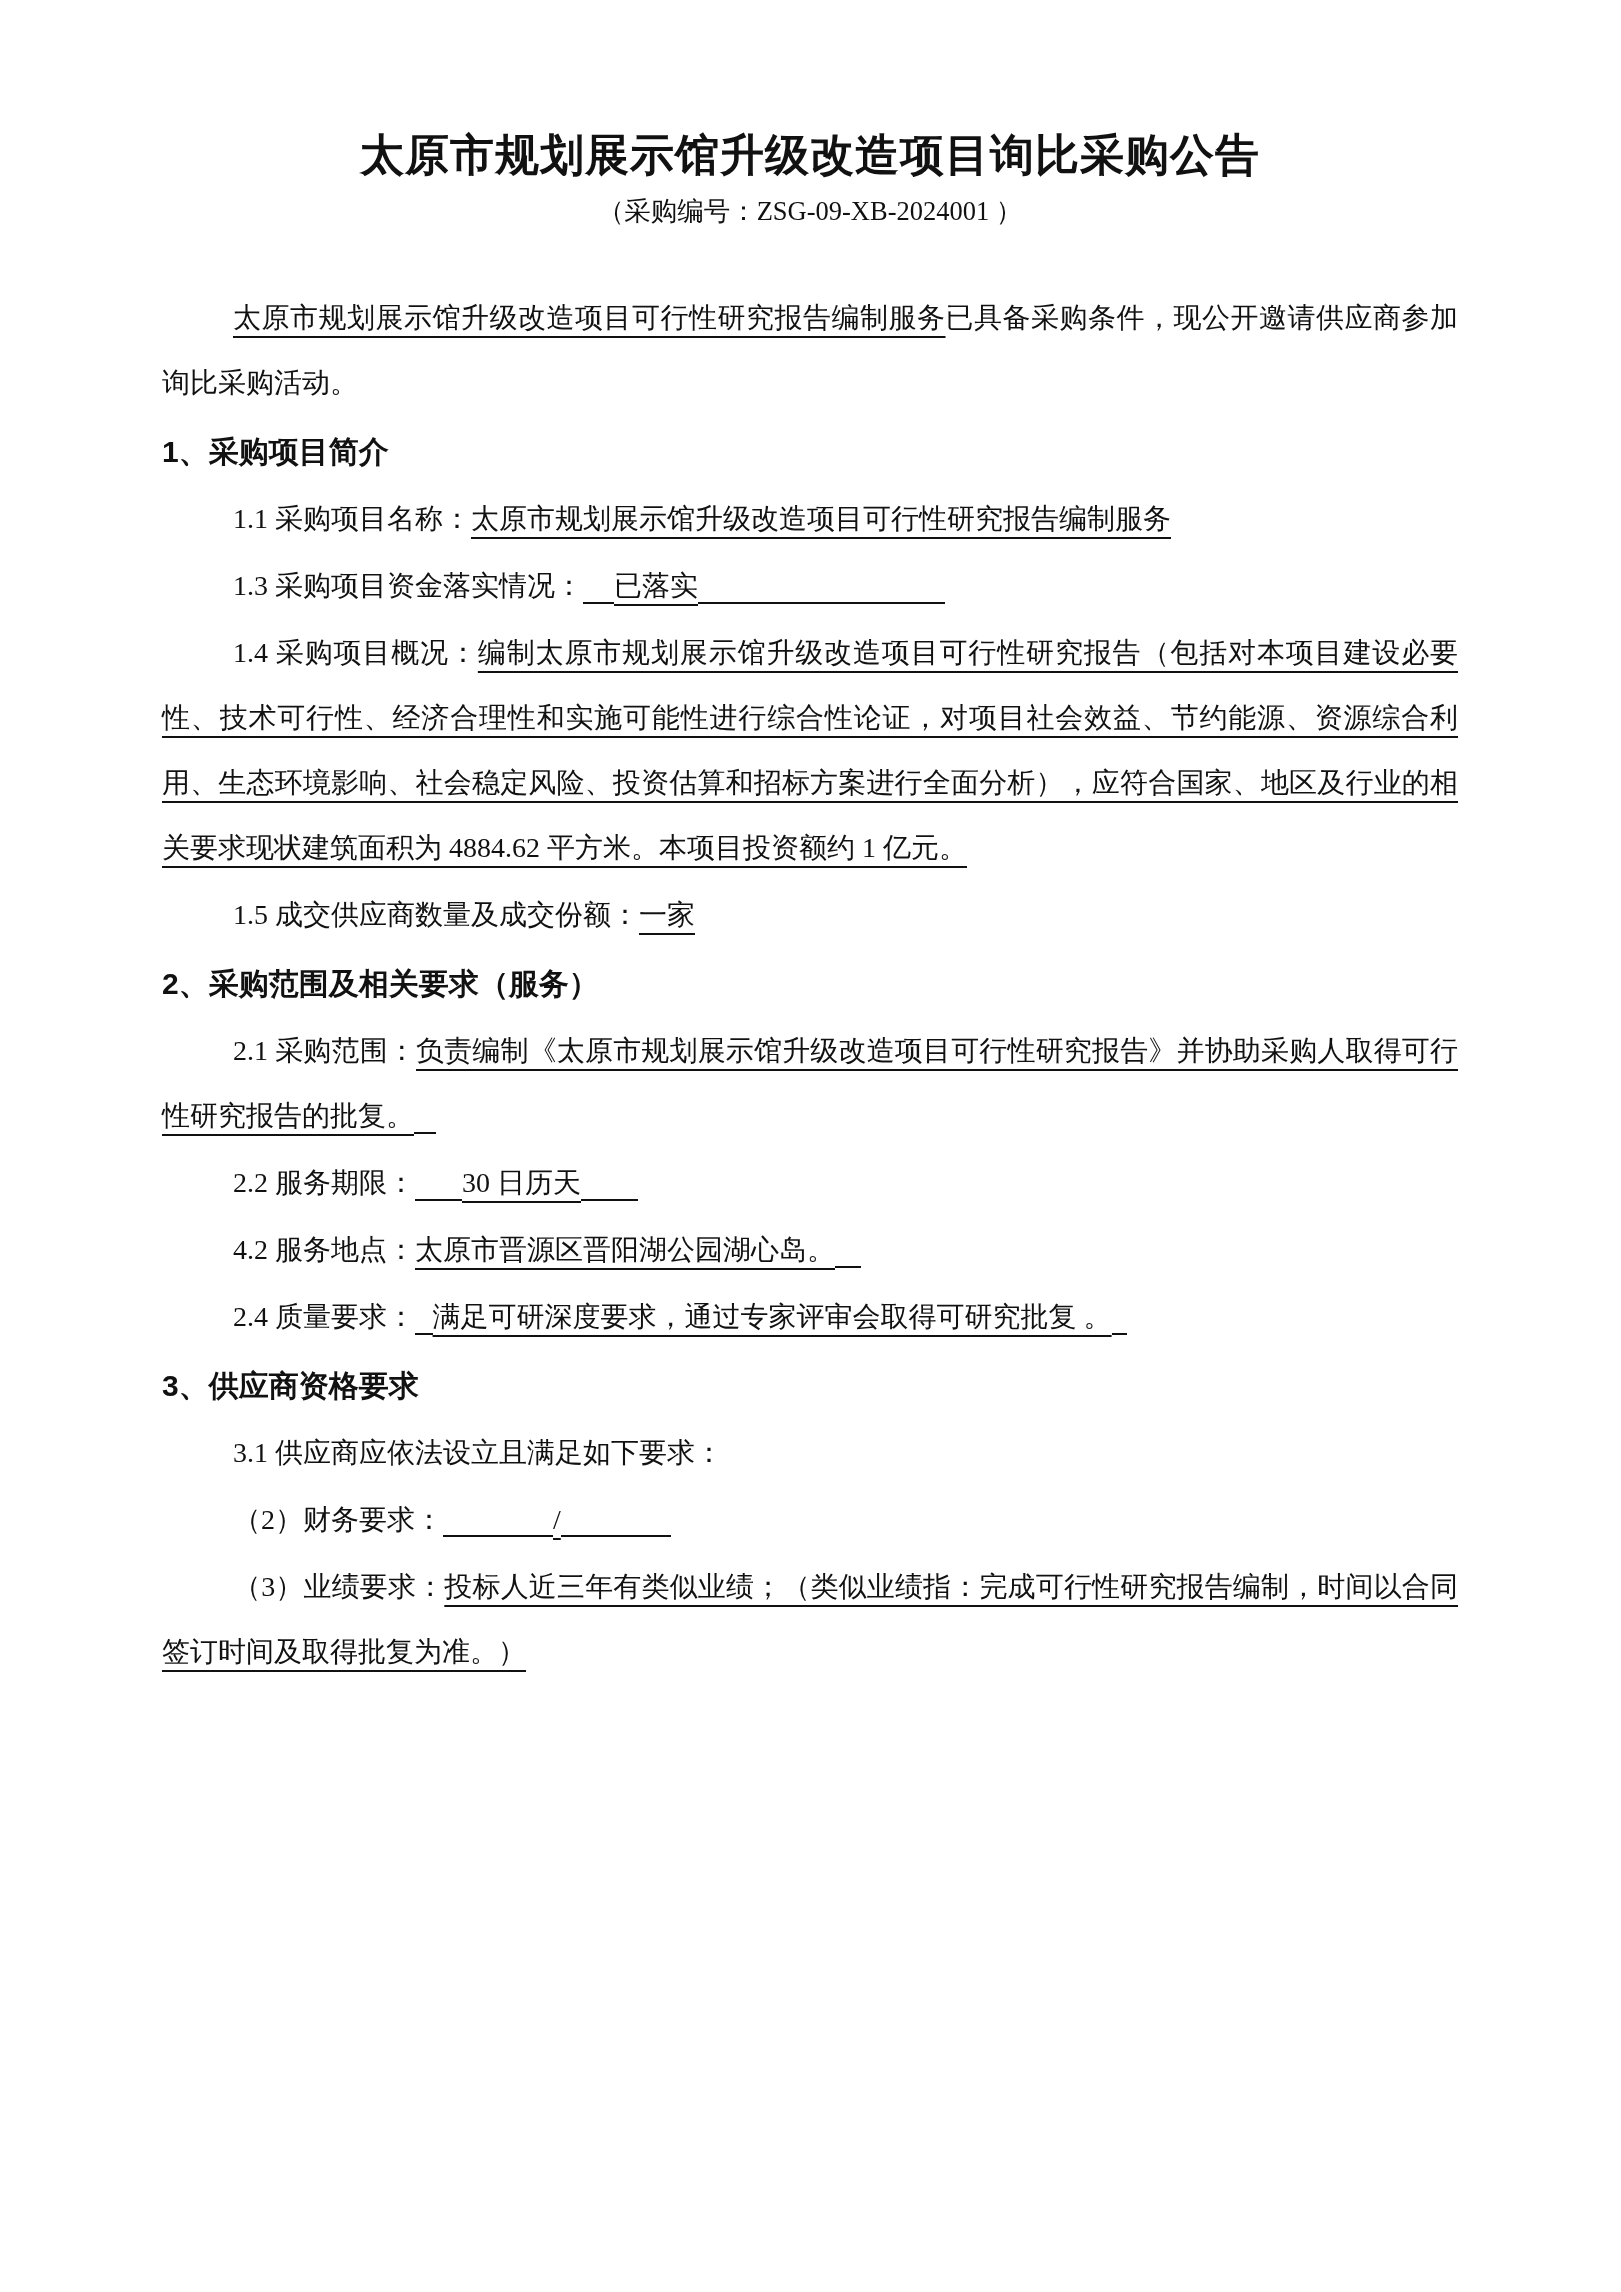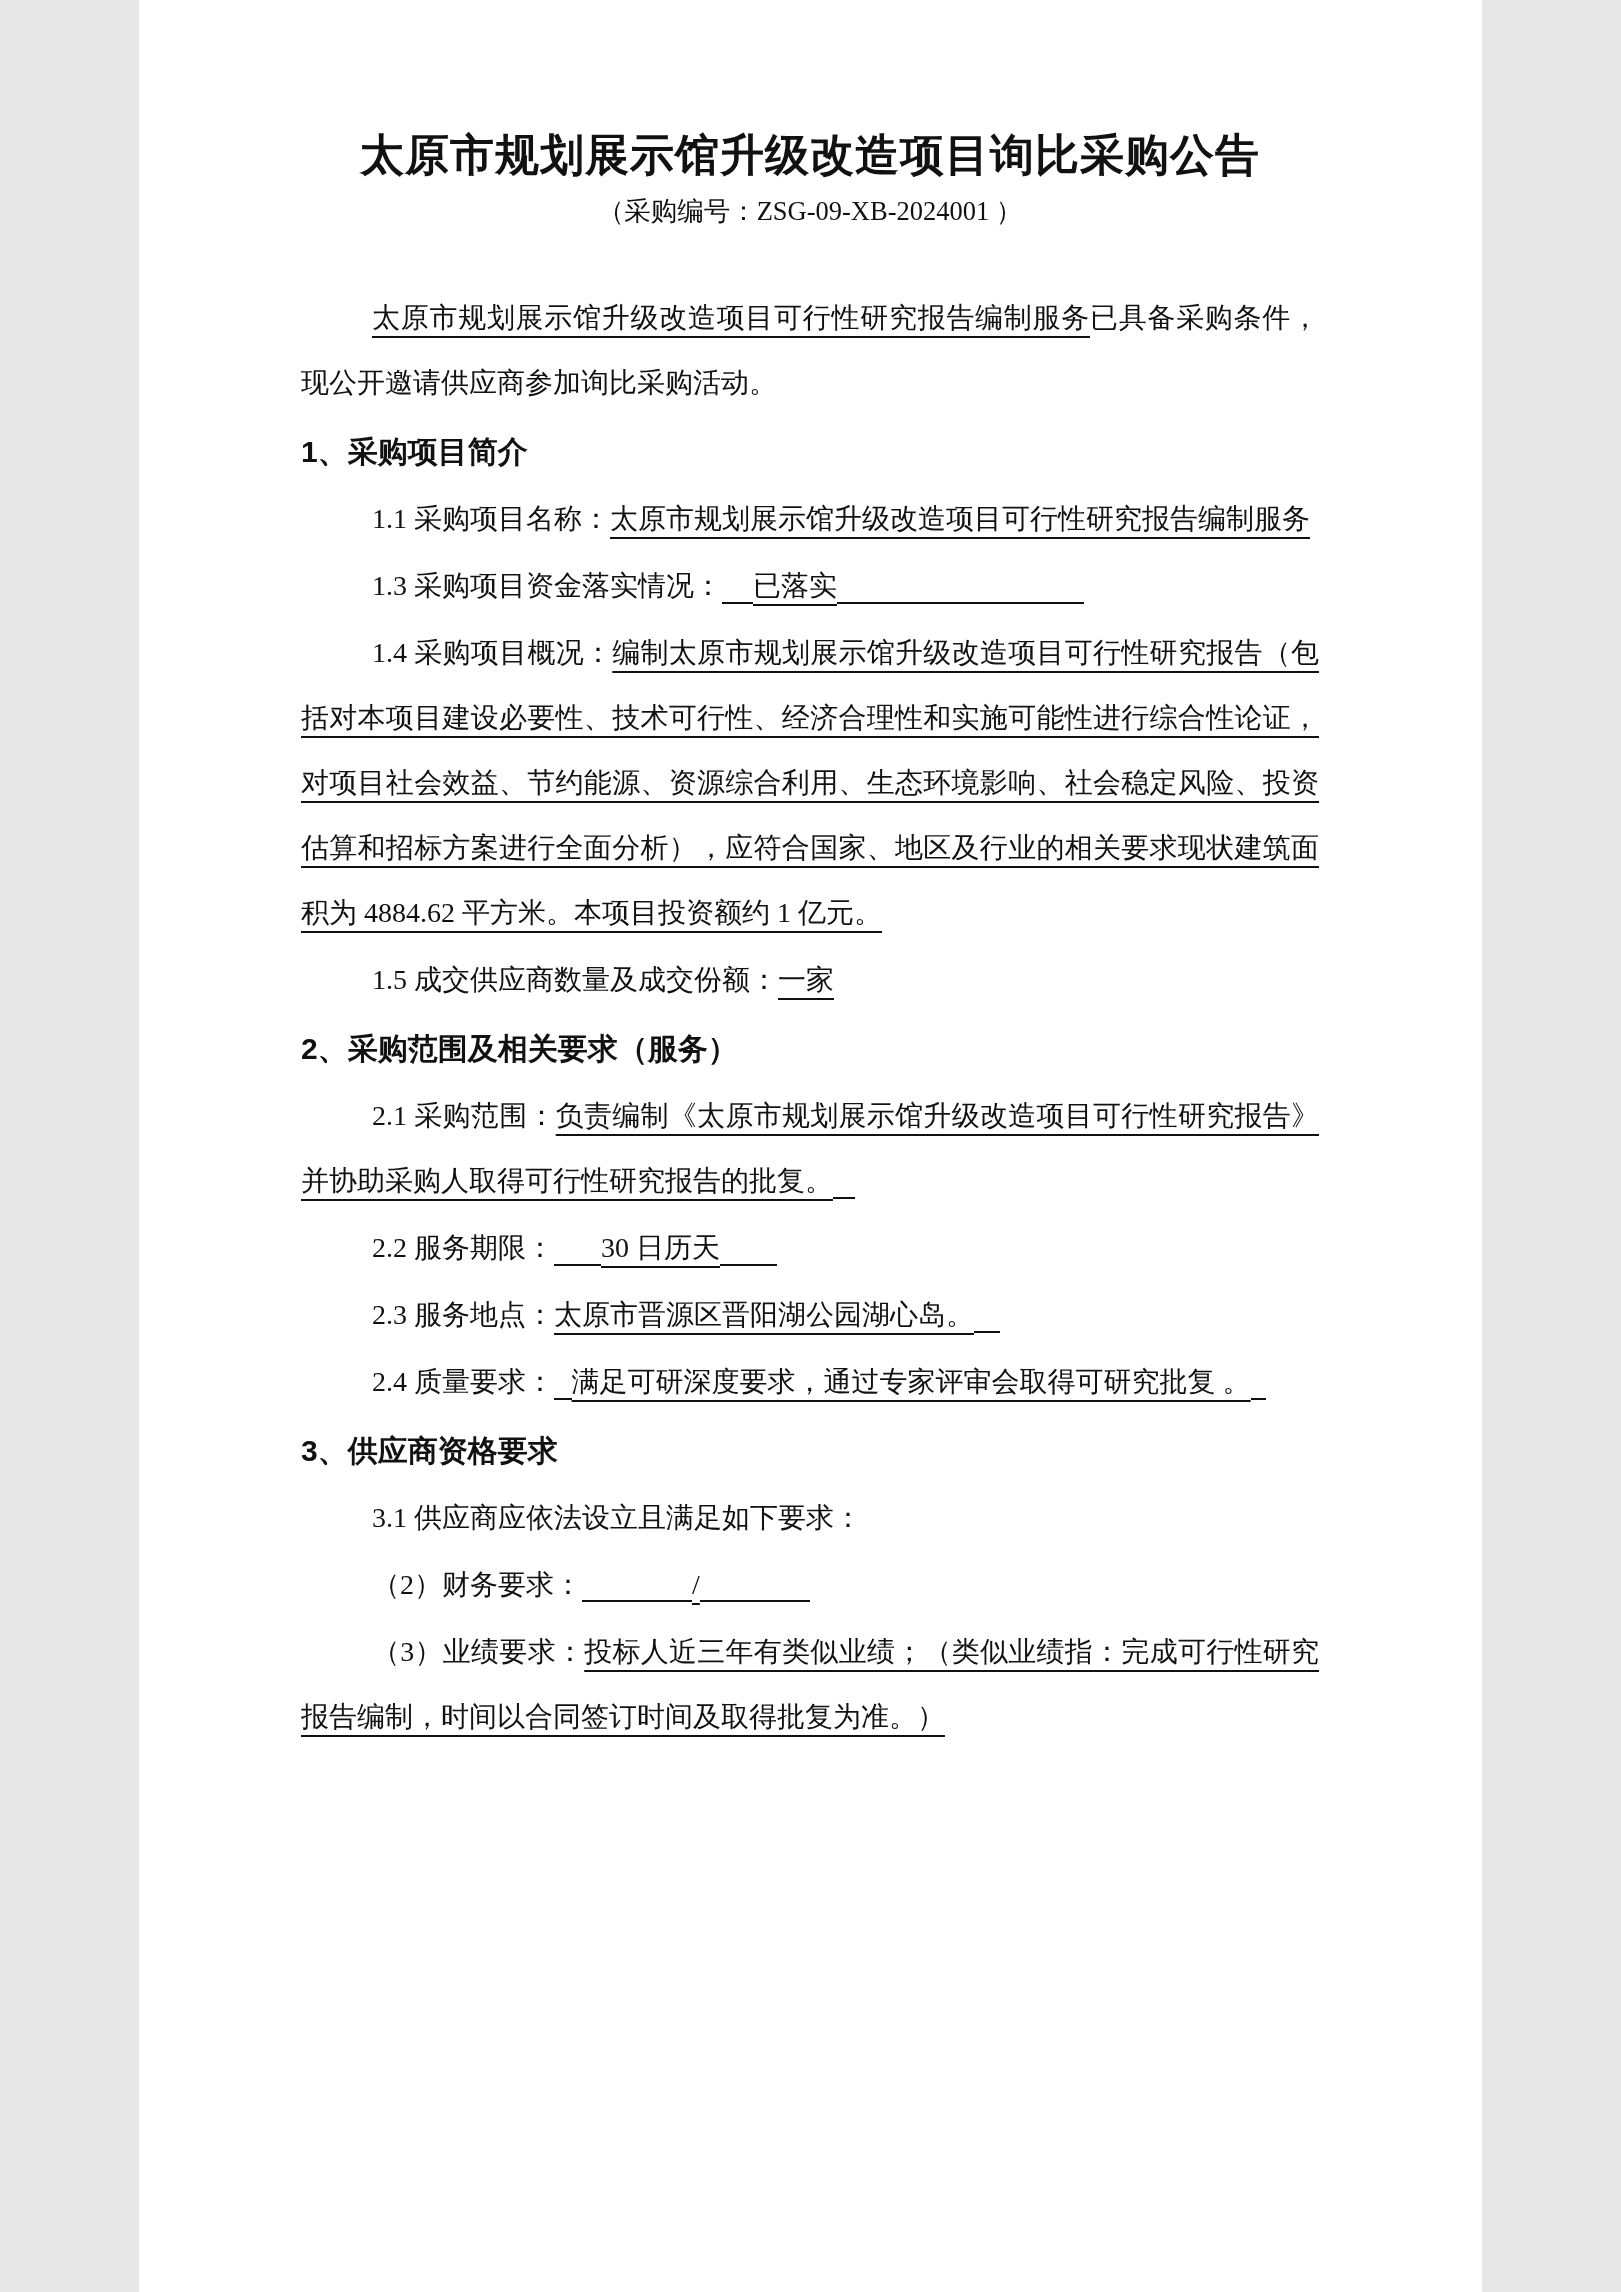--- a/index.html
+++ b/index.html
@@ -1,18 +1,18 @@
 <!DOCTYPE html>
 <html><head>
 <meta charset="utf-8">
 <style>
   html, body { margin: 0; padding: 0; background: #e8e8e8; }
   .page {
     position: relative;
-    width: 1343px;
+    width: 1621px;
     height: 2293px;
     margin: 0 auto;
     background: #ffffff;
     color: #111111;
     box-sizing: border-box;
     padding: 125px 163px 0 162px;
     font-family: "Liberation Serif", "DejaVu Serif", serif;
     overflow: hidden;
   }
   .doc-title {
@@ -72,21 +72,21 @@
 
   <h2 class="sec">1、采购项目简介</h2>
   <p class="body"><span>1.1 采购项目名称：</span><span class="u">太原市规划展示馆升级改造项目可行性研究报告编制服务</span></p>
   <p class="body"><span>1.3 采购项目资金落实情况：</span><span class="blank u" style="width: 31px;"></span><span class="u">已落实</span><span class="blank u" style="width: 247px;"></span></p>
   <p class="body"><span>1.4 采购项目概况：</span><span class="u">编制太原市规划展示馆升级改造项目可行性研究报告（包括对本项目建设必要性、技术可行性、经济合理性和实施可能性进行综合性论证，对项目社会效益、节约能源、资源综合利用、生态环境影响、社会稳定风险、投资估算和招标方案进行全面分析），应符合国家、地区及行业的相关要求现状建筑面积为 4884.62 平方米。本项目投资额约 1 亿元。</span></p>
   <p class="body"><span>1.5 成交供应商数量及成交份额：</span><span class="u">一家</span></p>
 
   <h2 class="sec">2、采购范围及相关要求（服务）</h2>
   <p class="body"><span>2.1 采购范围：</span><span class="u">负责编制《太原市规划展示馆升级改造项目可行性研究报告》并协助采购人取得可行性研究报告的批复。</span><span class="blank u" style="width: 21.6px;"></span></p>
   <p class="body"><span>2.2 服务期限：</span><span class="blank u" style="width: 47px;"></span><span class="u">30 日历天</span><span class="blank u" style="width: 57px;"></span></p>
-  <p class="body"><span>2.3 服务地点：</span><span class="u">太原市晋源区晋阳湖公园湖心岛。</span><span class="blank u" style="width: 25.5px;"></span></p>
+  <p class="body"><span>4.2 服务地点：</span><span class="u">太原市晋源区晋阳湖公园湖心岛。</span><span class="blank u" style="width: 25.5px;"></span></p>
   <p class="body"><span>2.4 质量要求：</span><span class="blank u" style="width: 17.6px;"></span><span class="u">满足可研深度要求，通过专家评审会取得可研究批复 。</span><span class="blank u" style="width: 15.7px;"></span></p>
 
   <h2 class="sec">3、供应商资格要求</h2>
   <p class="body"><span>3.1 供应商应依法设立且满足如下要求：</span></p>
   <p class="body"><span>（2）财务要求：</span><span class="blank u" style="width: 110px;"></span><span class="u">/</span><span class="blank u" style="width: 110px;"></span></p>
   <p class="body"><span>（3）业绩要求：</span><span class="u">投标人近三年有类似业绩；（类似业绩指：完成可行性研究报告编制，时间以合同签订时间及取得批复为准。）</span></p>
 
 </div>
 
 

